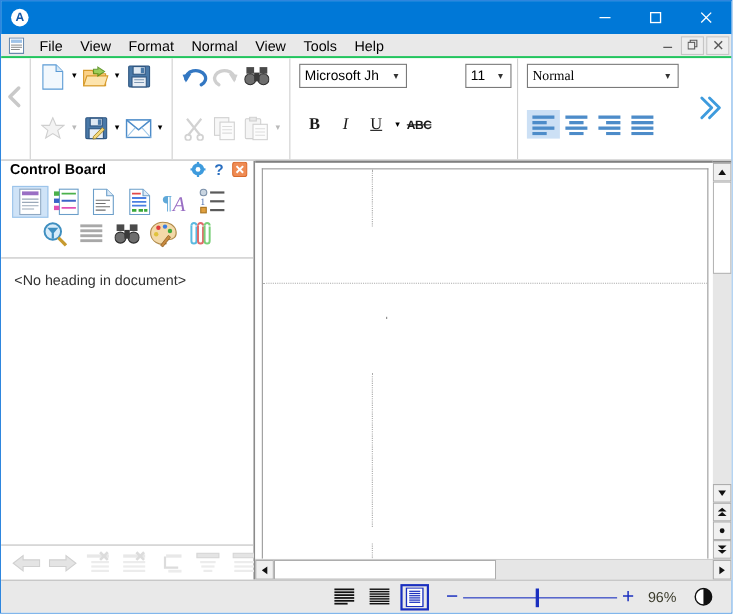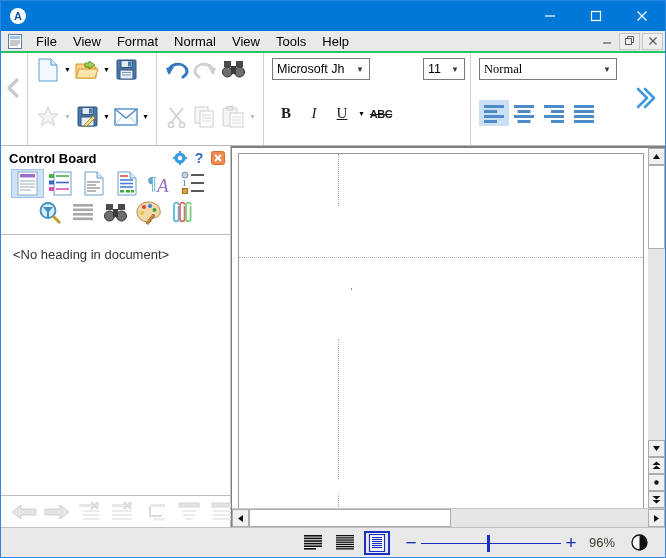--- a/index.html
+++ b/index.html
@@ -197,21 +197,21 @@
     width: 230px;
     flex: 0 0 230px;
     display: flex;
     flex-direction: column;
     background: #ffffff;
     border-right: 1px solid #c0c0c0;
     min-height: 0;
   }
   .cb-head {
     height: 20px;
-    display: flex; align-items: flex-end;
+    display: flex; align-items: flex-start;
     padding: 0 4px 0 8px;
     flex: 0 0 auto;
   }
   .cb-title {
     font-size: 13px;
     font-weight: bold;
     color: #000;
     flex: 1 1 auto;
   }
   .cb-hbtn {

